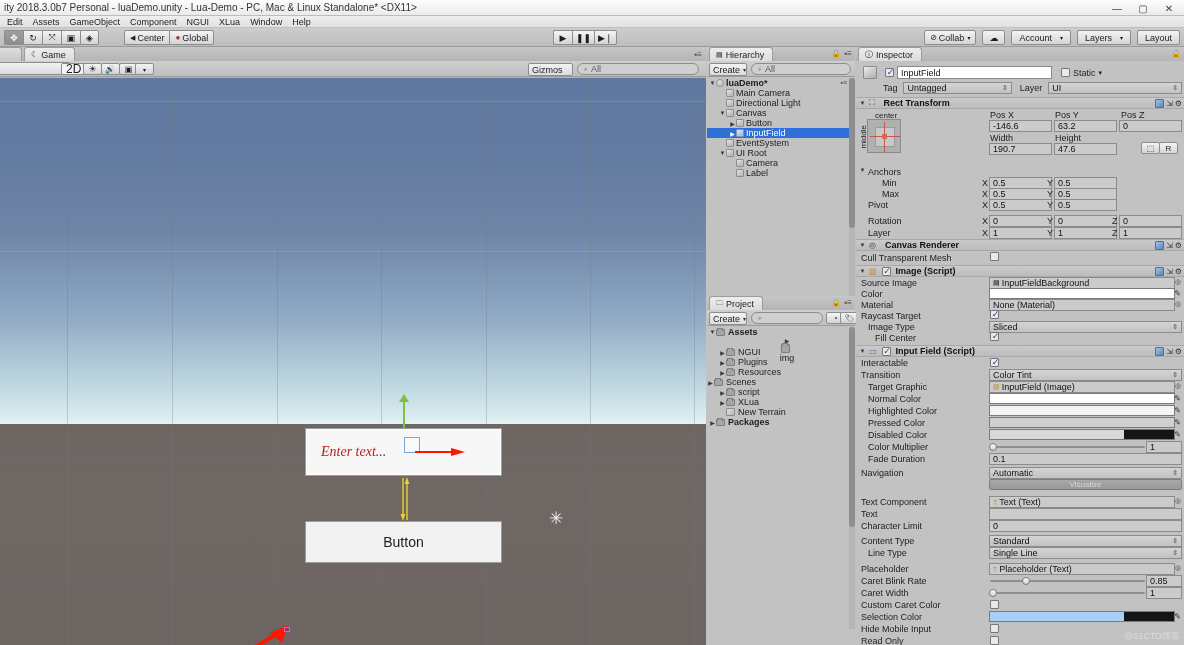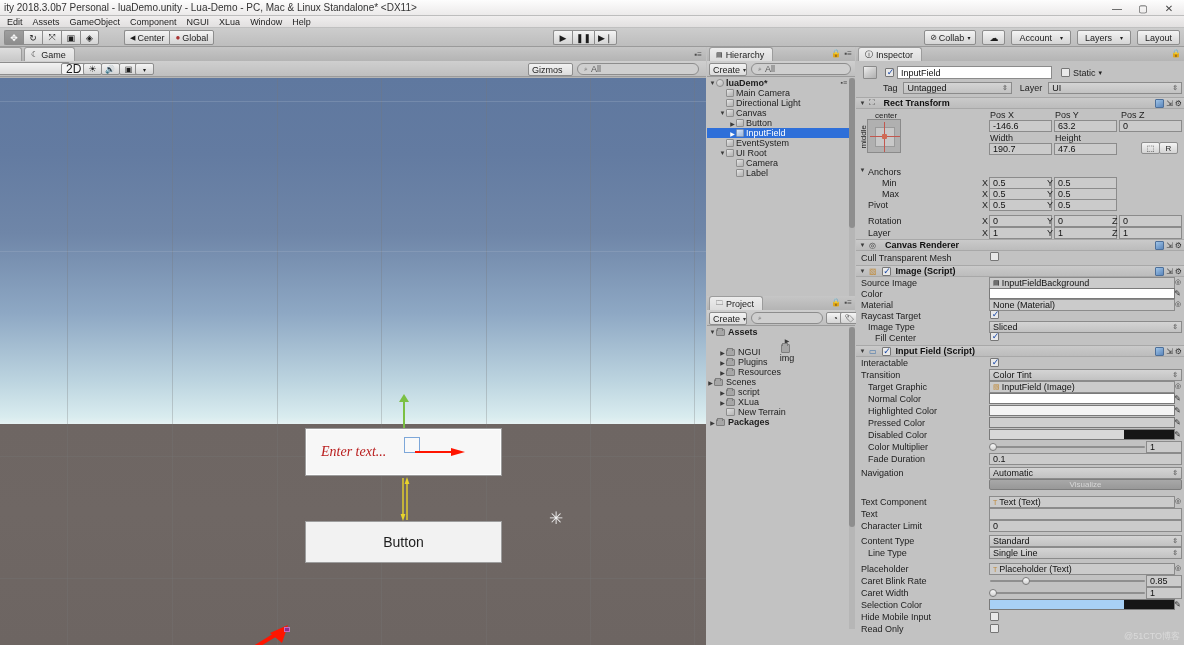--- a/index.html
+++ b/index.html
@@ -943,20 +943,24 @@
       </div>
       <div class="rowline" style="height:12px;">
         <span class="lbl9" style="position:absolute;left:5px;top:1px;">Caret Width</span>
         <div class="slider-track" style="left:134px;width:155px;"></div>
         <div class="slider-knob" style="left:133px;"></div>
         <div class="valfield" style="position:absolute;left:290px;top:0px;width:36px;">
             <span>1</span>
           </div>
       </div>
       <div class="rowline" style="height:12px;">
+        <span class="lbl9" style="position:absolute;left:5px;top:1px;">Custom Caret Color</span>
+        <div class="cb" style="position:absolute;left:134px;top:1px;"></div>
+      </div>
+      <div class="rowline" style="height:12px;">
         <span class="lbl9" style="position:absolute;left:5px;top:1px;">Selection Color</span>
         <div class="colorfield" style="position:absolute;left:133px;top:0px;width:186px;background:linear-gradient(90deg,#a8d0f5 0%,#a8d0f5 73%,#151515 73%,#151515 100%);"></div>
         <span class="eyedrop" style="position:absolute;right:3px;top:1px;">✎</span>
       </div>
       <div class="rowline" style="height:12px;">
         <span class="lbl9" style="position:absolute;left:5px;top:1px;">Hide Mobile Input</span>
         <div class="cb" style="position:absolute;left:134px;top:1px;"></div>
       </div>
       <div class="rowline" style="height:12px;">
         <span class="lbl9" style="position:absolute;left:5px;top:1px;">Read Only</span>

